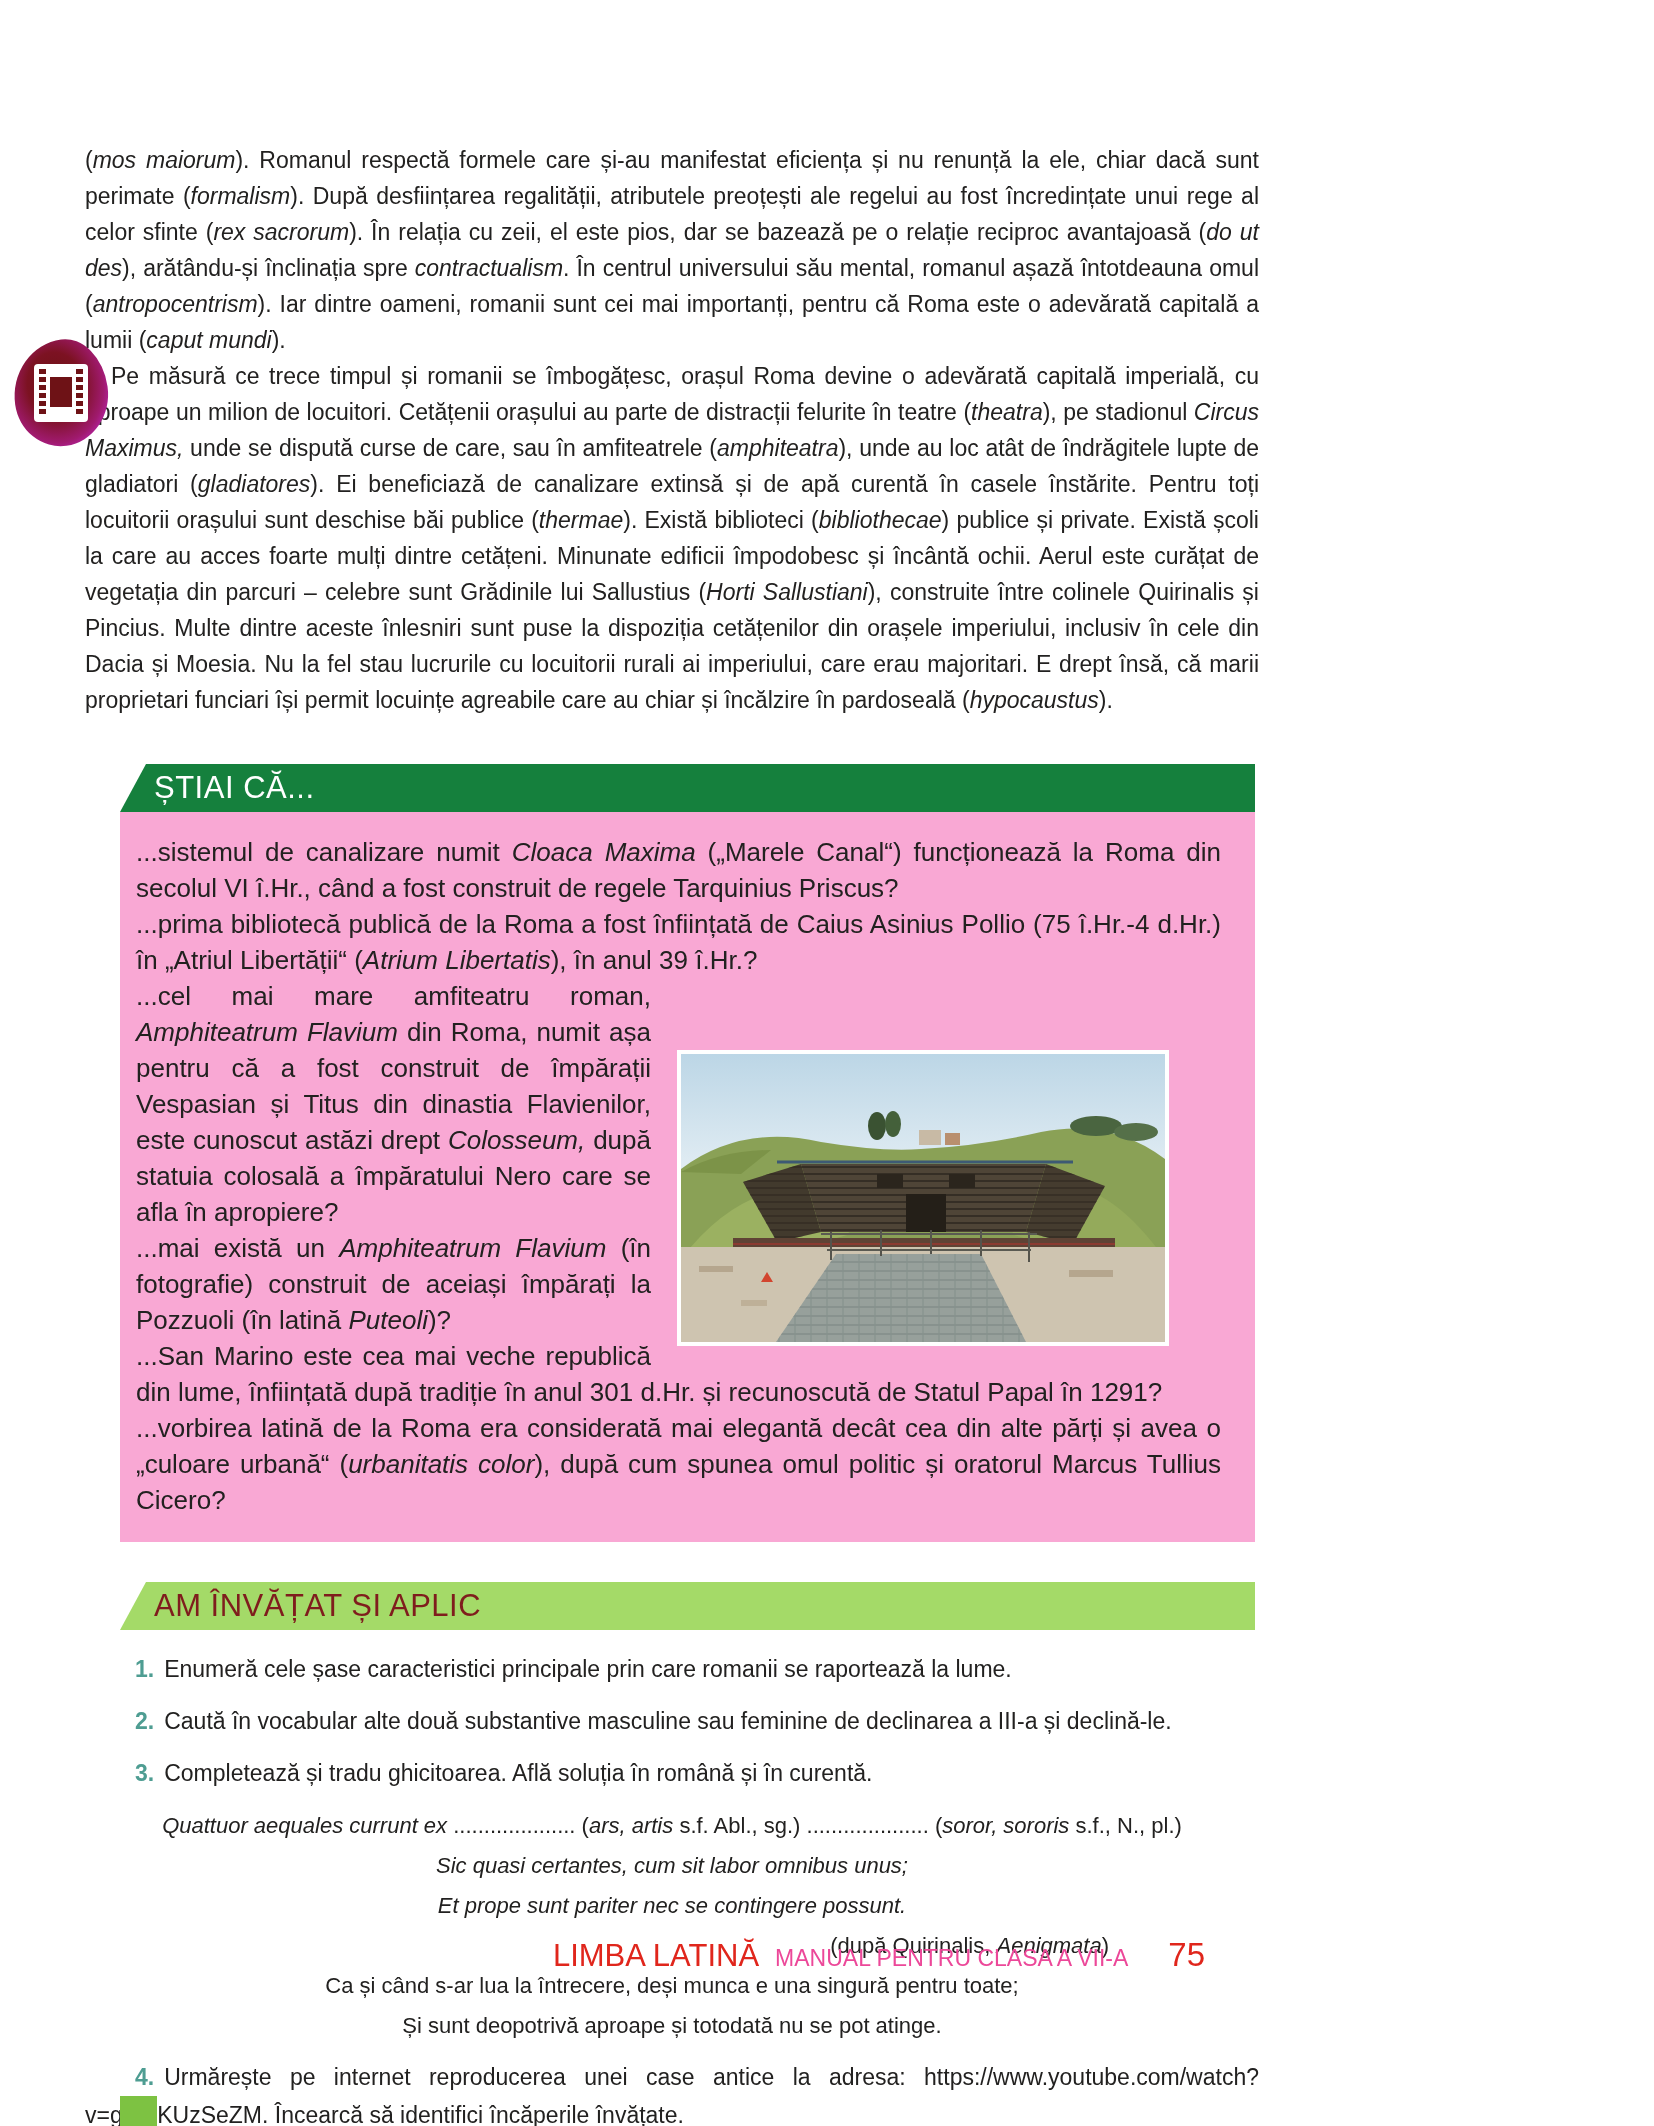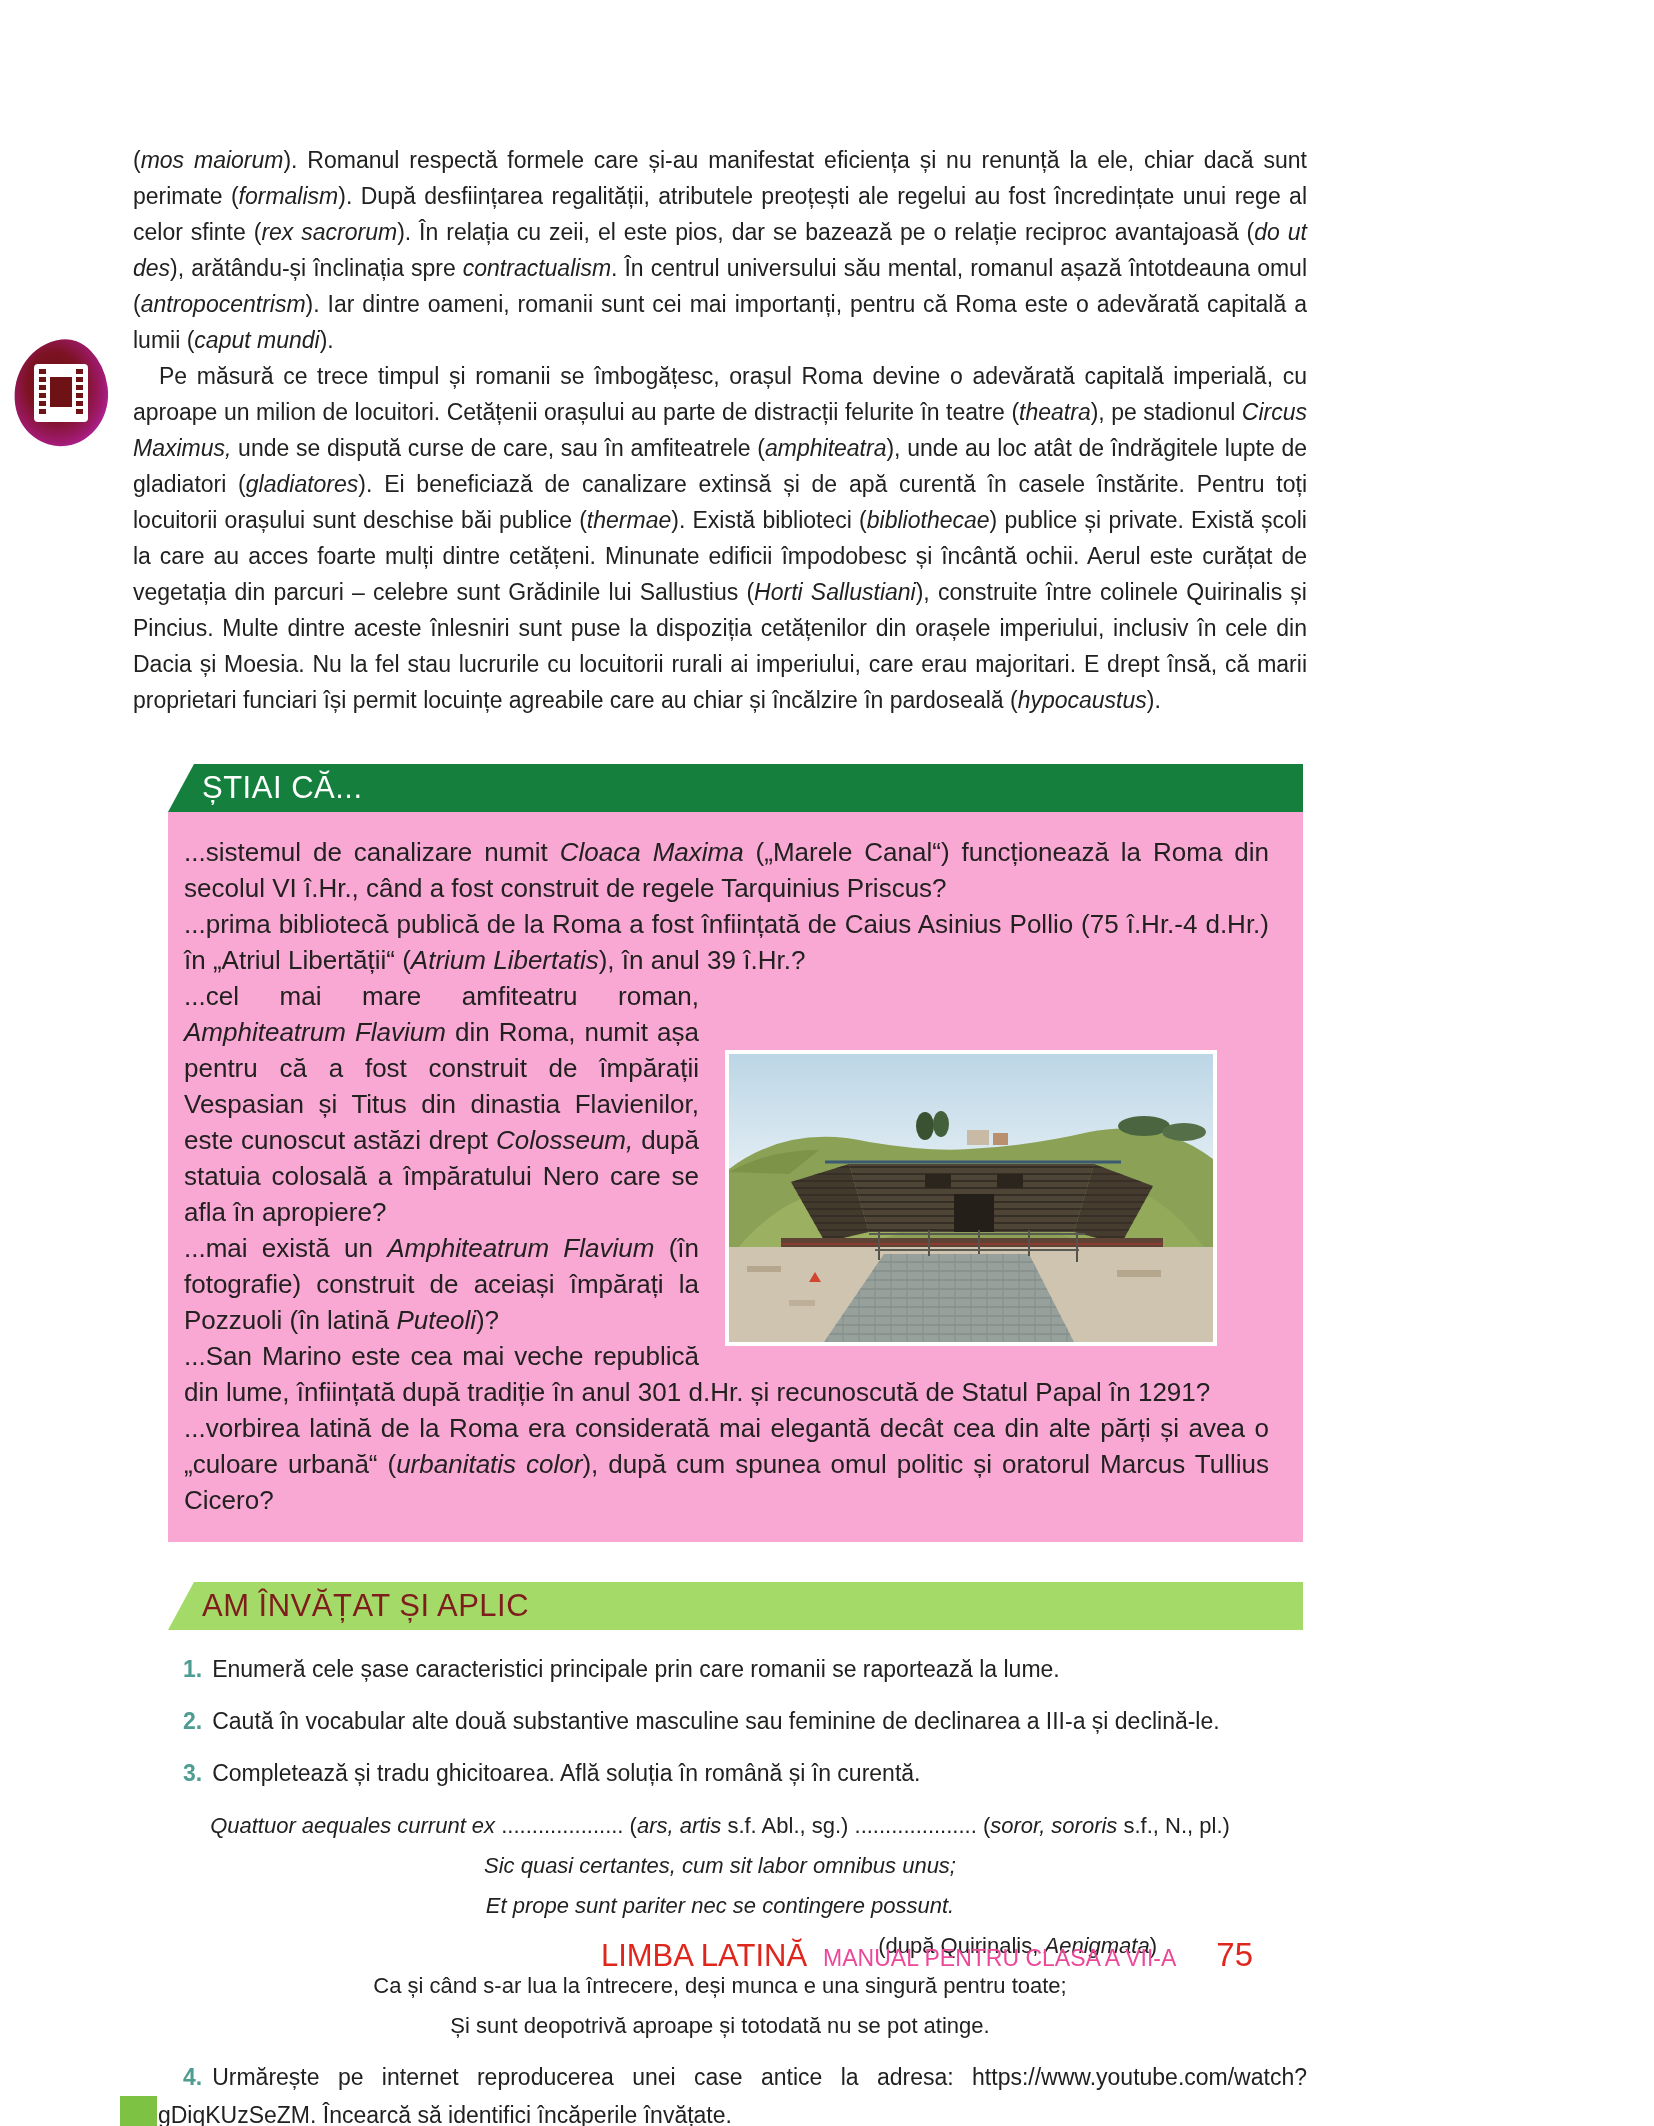--- a/index.html
+++ b/index.html
@@ -3,21 +3,20 @@
 <meta charset="utf-8">
 <style>
   html,body{margin:0;padding:0;background:#ffffff;}
   .page{
     position:relative;
     width:1419px;height:2126px;
     background:#ffffff;
     font-family:"Liberation Sans","DejaVu Sans",sans-serif;
     color:#222120;
     overflow:hidden;
-    padding-left:48px;
   }
   
   .intro{margin:142px 160px 0 85px;font-size:23px;line-height:36px;text-align:justify;}
   .intro p{margin:0;}
   .intro p.indent{text-indent:26px;}
   i{font-style:italic;}
 
   
   .media-blob{
     position:absolute;left:14px;top:340px;width:94px;height:106px;

